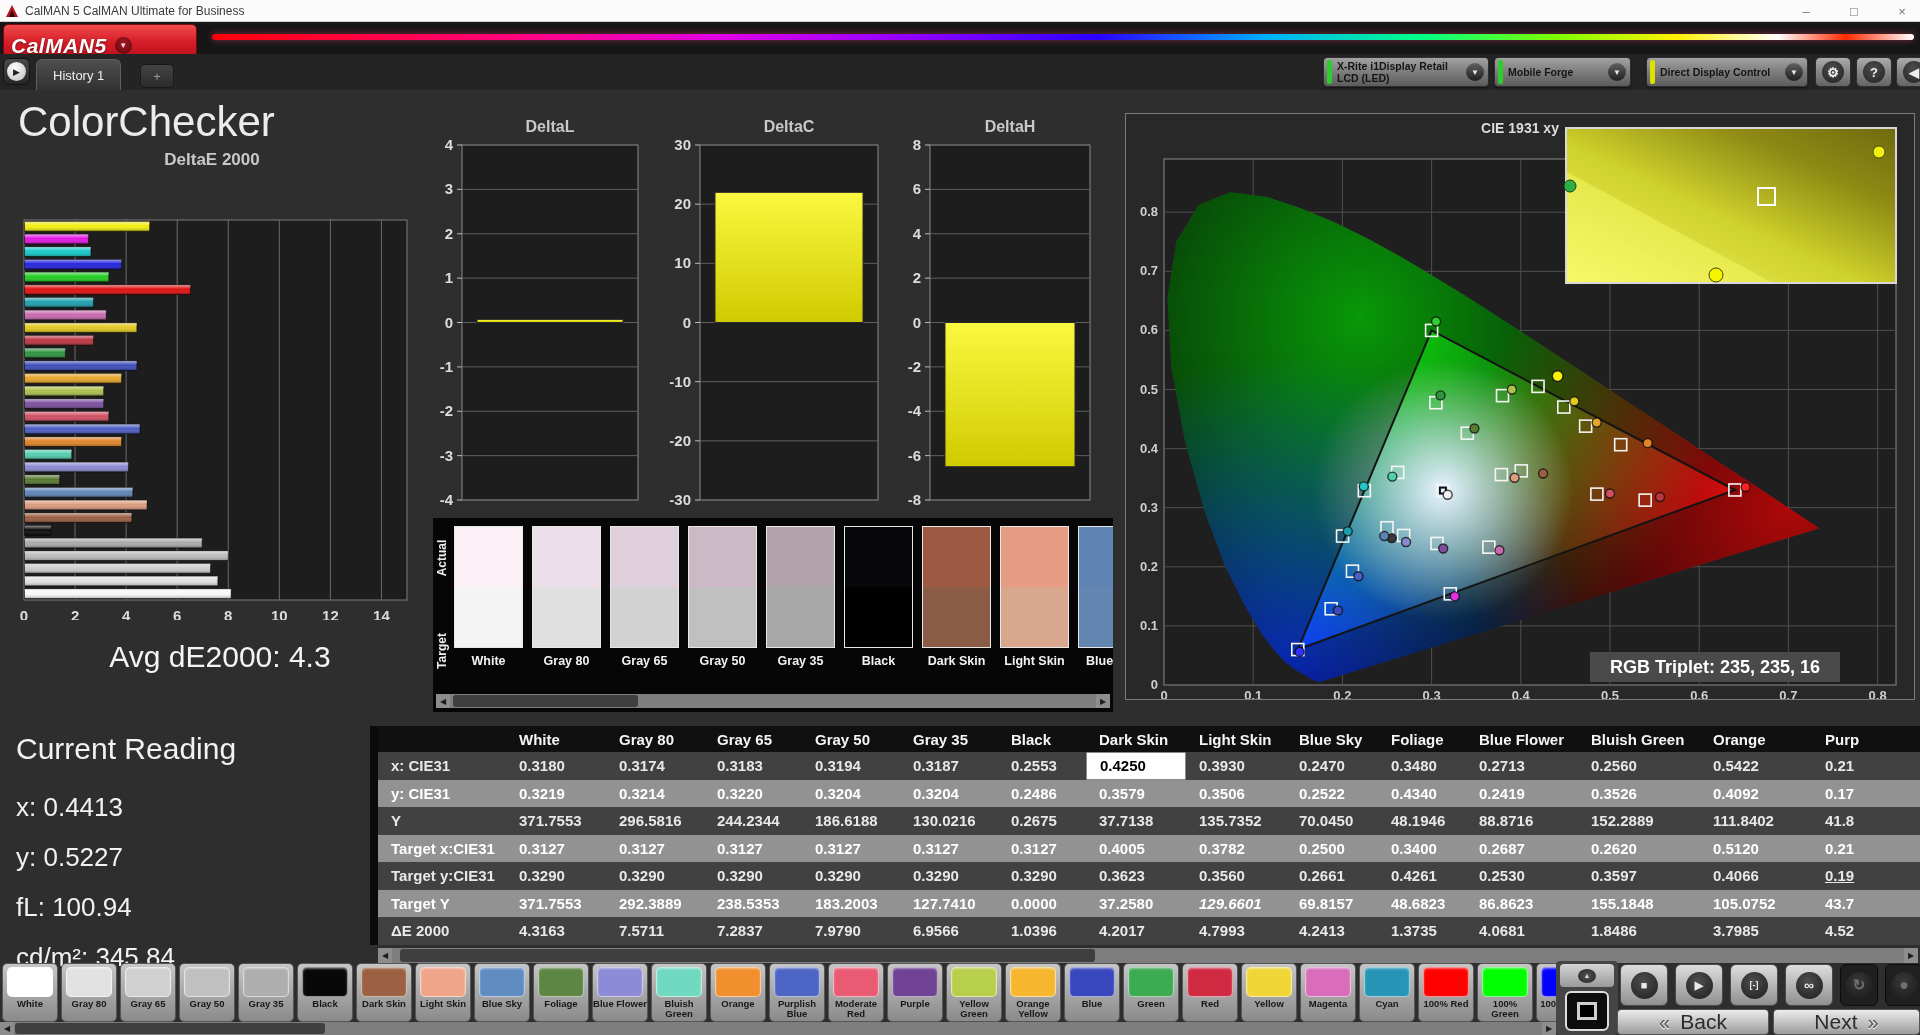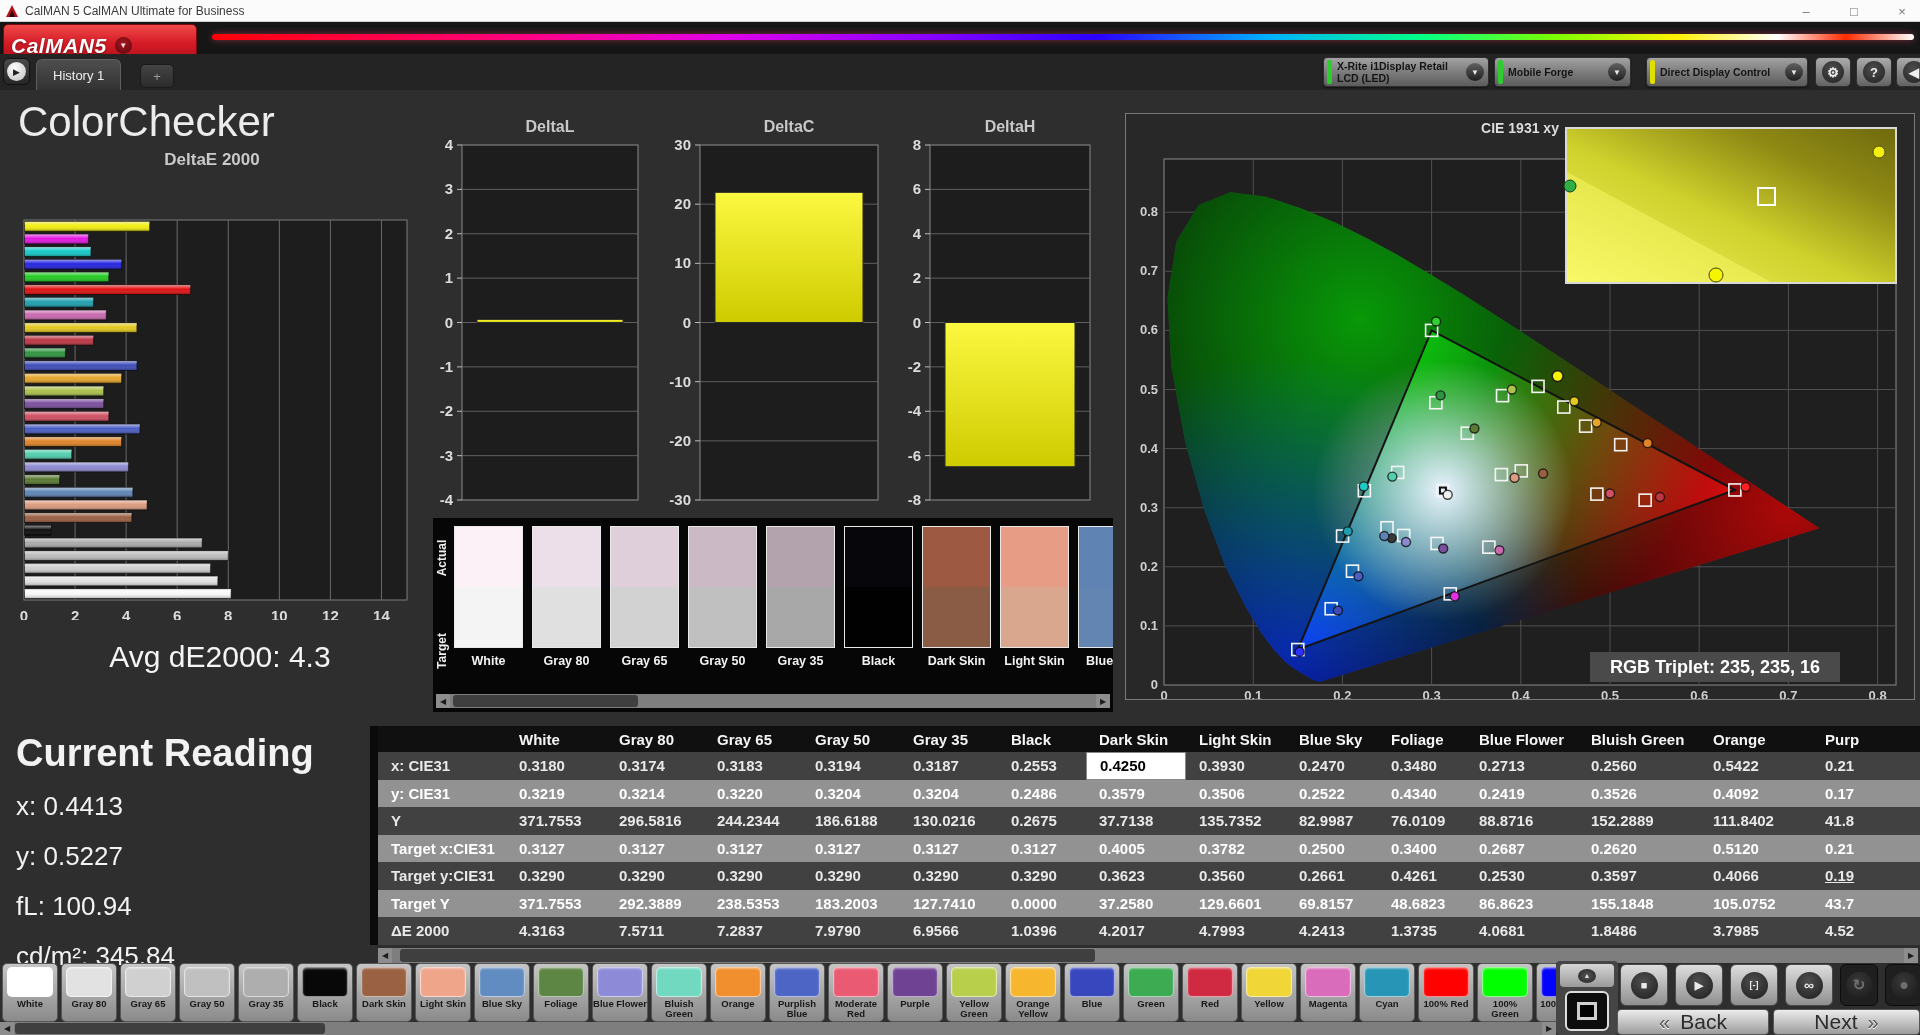--- a/index.html
+++ b/index.html
@@ -58,21 +58,21 @@
   .sq-btn .inner { width:22px; height:22px; border-radius:50%; background:radial-gradient(circle at 45% 35%, #4c4c4c, #222);
             color:#eee; display:flex; align-items:center; justify-content:center; font-size:13px; font-weight:700; }
 
   
   .cc-title { position:absolute; left:18px; top:98px; font-size:42px; color:#ececec; }
   .de-title { position:absolute; left:16px; top:150px; width:392px; text-align:center;
               font-size:17px; font-weight:700; color:#c9c9c9; }
   .avg-block { position:absolute; left:0; top:636px; width:440px; text-align:center;
                color:#f4f4f4; font-size:30px; line-height:42px; }
   .reading { position:absolute; left:16px; top:732px; color:#f2f2f2; }
-  .reading .r-title { font-size:38px; font-weight:700; margin-bottom:16px; }
+  .reading .r-title { font-size:30px; font-weight:400; margin-bottom:26px; }
   .reading .r-line { font-size:26px; margin-bottom:19px; }
 
   
   svg text { font-family:"Liberation Sans", sans-serif; }
   #cie-svg { background:#282828; border:1px solid #7a7a7a; }
   .cie-title { position:absolute; left:1125px; top:120px; width:790px; text-align:center;
                font-size:14px; font-weight:700; color:#dcdcdc; }
   .rgb-box { position:absolute; left:1590px; top:652px; width:250px; height:30px; background:#4a4a4a;
              color:#fff; font-size:18px; font-weight:700; display:flex; align-items:center; justify-content:center; }
 
@@ -680,22 +680,22 @@
     <div class="trow dark">
       <div class="tcell" style="width: 128px;">Y</div>
       <div class="tcell" style="width: 100px;">371.7553</div>
       <div class="tcell" style="width: 98px;">296.5816</div>
       <div class="tcell" style="width: 98px;">244.2344</div>
       <div class="tcell" style="width: 98px;">186.6188</div>
       <div class="tcell" style="width: 98px;">130.0216</div>
       <div class="tcell" style="width: 88px;">0.2675</div>
       <div class="tcell" style="width: 100px;">37.7138</div>
       <div class="tcell" style="width: 100px;">135.7352</div>
-      <div class="tcell" style="width: 92px;">82.9987</div>
-      <div class="tcell" style="width: 88px;">76.0109</div>
+      <div class="tcell" style="width: 92px;">70.0450</div>
+      <div class="tcell" style="width: 88px;">48.1946</div>
       <div class="tcell" style="width: 112px;">88.8716</div>
       <div class="tcell" style="width: 122px;">152.2889</div>
       <div class="tcell" style="width: 112px;">111.8402</div>
       <div class="tcell" style="width: 100px;">41.8</div>
     </div>
     <div class="trow light">
       <div class="tcell" style="width: 128px;">Target x:CIE31</div>
       <div class="tcell" style="width: 100px;">0.3127</div>
       <div class="tcell" style="width: 98px;">0.3127</div>
       <div class="tcell" style="width: 98px;">0.3127</div>
@@ -730,21 +730,21 @@
     </div>
     <div class="trow light">
       <div class="tcell" style="width: 128px;">Target Y</div>
       <div class="tcell" style="width: 100px;">371.7553</div>
       <div class="tcell" style="width: 98px;">292.3889</div>
       <div class="tcell" style="width: 98px;">238.5353</div>
       <div class="tcell" style="width: 98px;">183.2003</div>
       <div class="tcell" style="width: 98px;">127.7410</div>
       <div class="tcell" style="width: 88px;">0.0000</div>
       <div class="tcell" style="width: 100px;">37.2580</div>
-      <div class="tcell" style="width: 100px;">129.6601</div>
+      <div class="tcell" style="width: 100px; font-style: italic;">129.6601</div>
       <div class="tcell" style="width: 92px;">69.8157</div>
       <div class="tcell" style="width: 88px;">48.6823</div>
       <div class="tcell" style="width: 112px;">86.8623</div>
       <div class="tcell" style="width: 122px;">155.1848</div>
       <div class="tcell" style="width: 112px;">105.0752</div>
       <div class="tcell" style="width: 100px;">43.7</div>
     </div>
     <div class="trow dark">
       <div class="tcell" style="width: 128px;">ΔE 2000</div>
       <div class="tcell" style="width: 100px;">4.3163</div>

